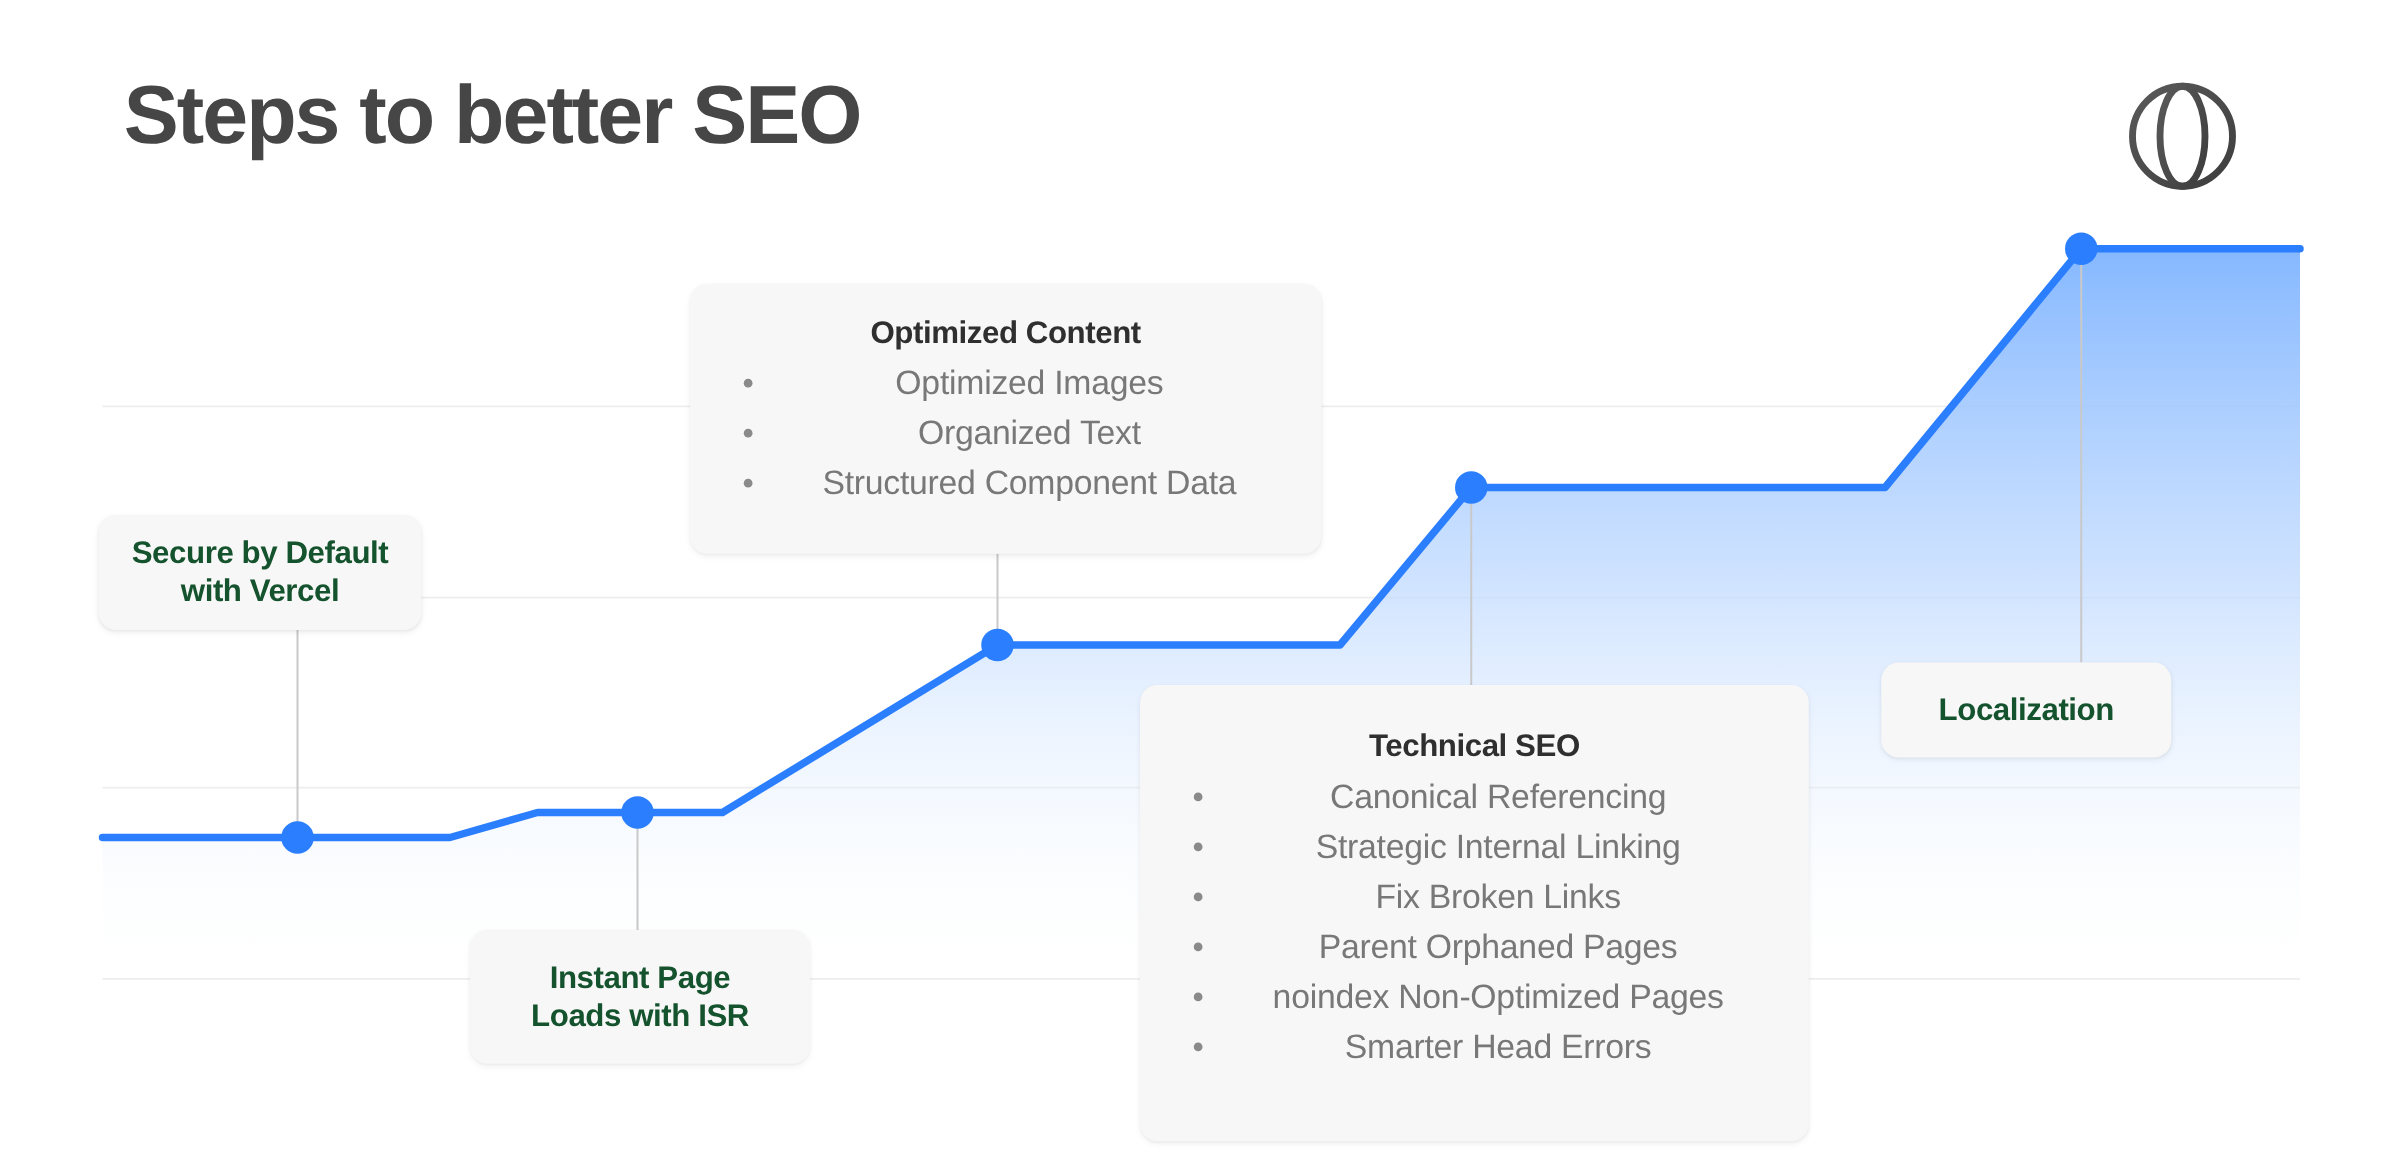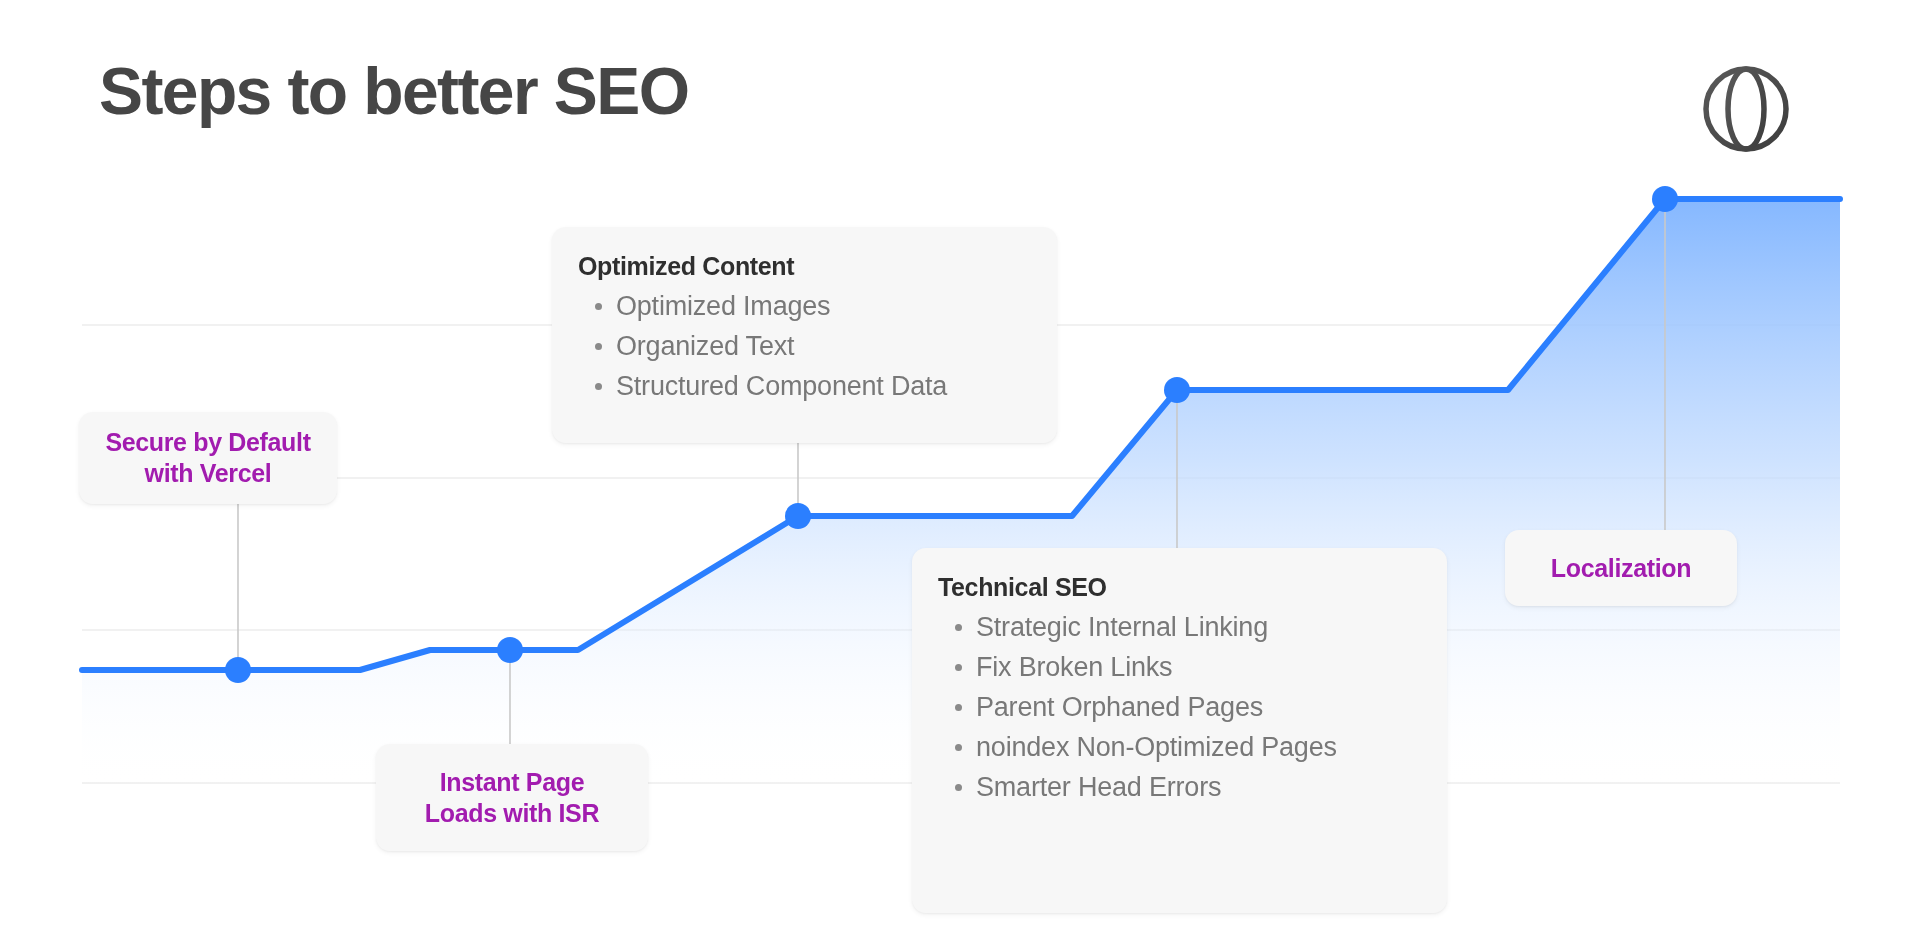--- a/index.html
+++ b/index.html
@@ -52,20 +52,21 @@
     height: 940px;
   }
 
   
   .card {
     position: absolute;
     background: #f7f7f7;
     border-radius: 14px;
     box-shadow: 0 2px 5px rgba(0,0,0,0.055), 0 1px 2px rgba(0,0,0,0.04);
     box-sizing: border-box;
+    text-align: center;
   }
   .card-title {
     font-size: 25px;
     font-weight: 700;
     color: #2f2f2f;
     letter-spacing: -0.35px;
     line-height: 1.25;
   }
   .card-list {
     margin: 4px 0 0 0;
@@ -95,31 +96,31 @@
   .card.label-card {
     display: flex;
     align-items: center;
     justify-content: center;
     text-align: center;
     padding: 0 26px;
   }
   .card.label-card .card-title {
     font-size: 25px;
     font-weight: 700;
-    color: #a21caf;
+    color: #14532d;
     line-height: 1.24;
   }
 
   
   #card-secure       { left: 79px;   top: 412px; width: 258px;  height: 92px; }
   #card-isr          { left: 376px;  top: 744px; width: 272px;  height: 107px; text-align: center; }
   #card-optimized    { left: 552px;  top: 227px; width: 505px;  height: 216px;
                        padding: 24px 26px 20px 26px; }
   #card-technical    { left: 912px;  top: 548px; width: 535px;  height: 365px;
-                       padding: 24px 26px 20px 26px; }
+                       padding: 34px 26px 20px 26px; }
   #card-localization { left: 1505px; top: 530px; width: 232px;  height: 76px; }
 </style>
 </head>
 <body>
 
 <div id="stage">
 
   <div id="page-title">Steps to better SEO</div>
 
   <div id="globe-icon">
@@ -214,20 +215,21 @@
     <ul class="card-list">
       <li>Optimized Images</li>
       <li>Organized Text</li>
       <li>Structured Component Data</li>
     </ul>
   </div>
 
   <div class="card" id="card-technical">
     <div class="card-title">Technical SEO</div>
     <ul class="card-list">
+      <li>Canonical Referencing</li>
       <li>Strategic Internal Linking</li>
       <li>Fix Broken Links</li>
       <li>Parent Orphaned Pages</li>
       <li>noindex Non-Optimized Pages</li>
       <li>Smarter Head Errors</li>
     </ul>
   </div>
 
   <div class="card label-card" id="card-localization">
     <div class="card-title">Localization</div>

